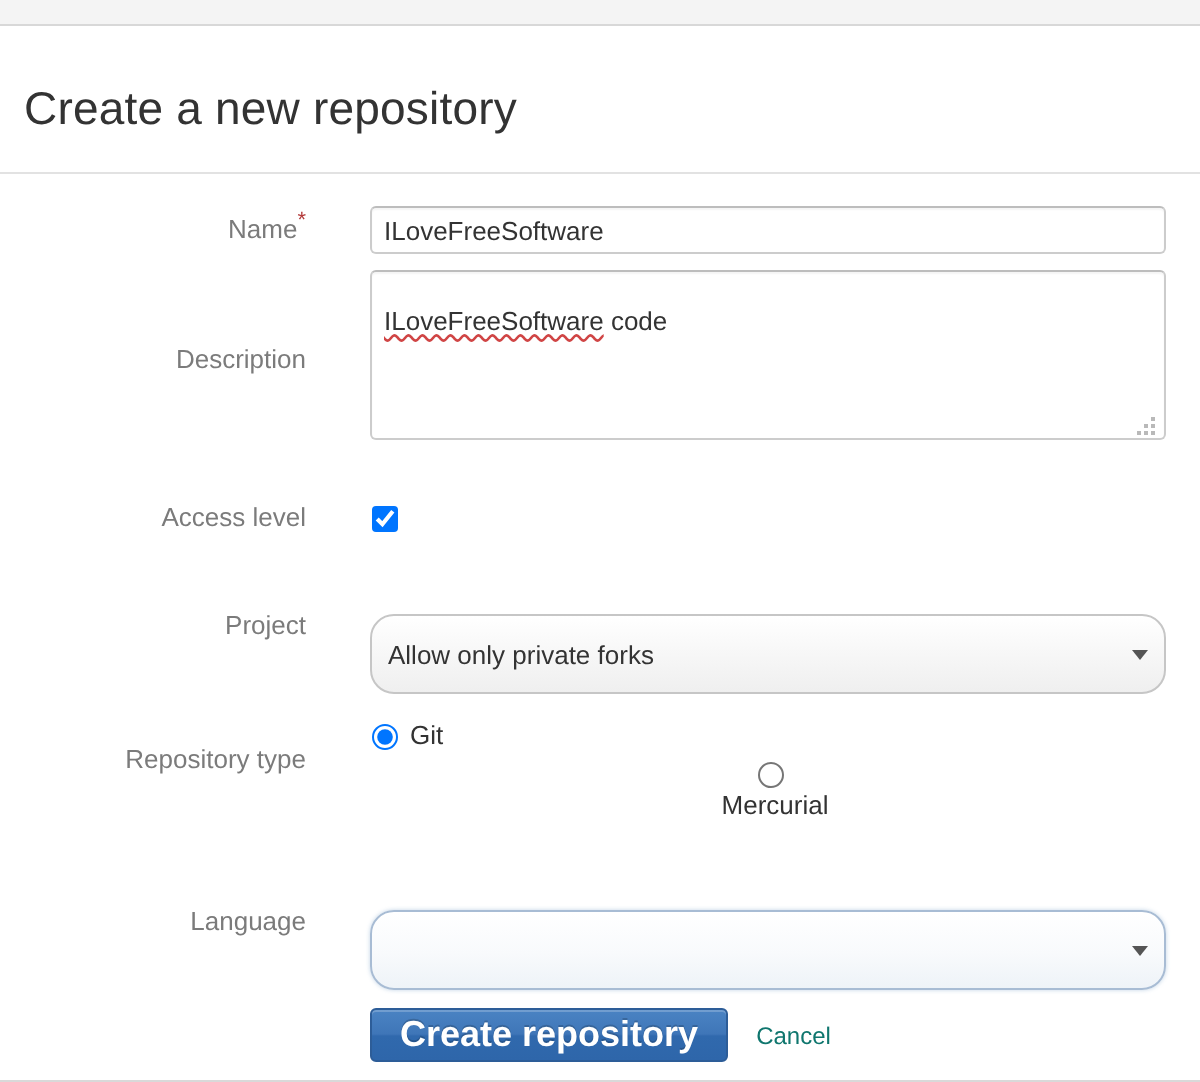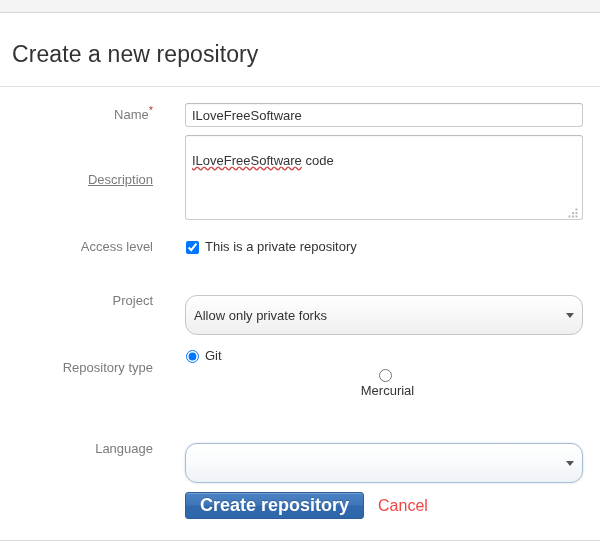--- a/index.html
+++ b/index.html
@@ -62,21 +62,21 @@
     width: 153px;
     min-width: 153px;
     text-align: right;
     padding-right: 10px;
     box-sizing: border-box;
     color: #7b7b7b;
     font-size: 13px;
     line-height: 24px;
     white-space: nowrap;
   }
-  .label-cell.top-align { line-height: 22px; padding-top: 2px; text-decoration: underline; }
+  .label-cell.top-align { line-height: 22px; padding-top: 2px; }
 
   .req-star {
     color: #b33a3a;
     font-size: 11px;
     vertical-align: super;
     line-height: 1;
   }
 
   .field-cell {
     flex: 1;
@@ -221,22 +221,22 @@
     font-weight: bold;
     padding: 0 14px;
     height: 27px;
     line-height: 25px;
     cursor: pointer;
     box-shadow: inset 0 1px 0 rgba(255,255,255,0.22);
     text-shadow: 0 -1px 0 rgba(0,0,0,0.18);
   }
   .btn-cancel {
     margin-left: 14px;
-    color: #ef4444;
-    font-size: 16px;
+    color: #0f766e;
+    font-size: 12px;
     text-decoration: none;
     cursor: pointer;
   }
 
   .bottom-rule {
     position: absolute;
     left: 0;
     right: 0;
     bottom: 0;
     height: 1px;
@@ -277,26 +277,25 @@
               <rect x="7.5" y="4" width="2" height="2"></rect>
               <rect x="0.5" y="7.5" width="2" height="2"></rect>
               <rect x="4" y="7.5" width="2" height="2"></rect>
               <rect x="7.5" y="7.5" width="2" height="2"></rect>
             </g>
           </svg>
         </div>
       </div>
     </div>
 
-    <div class="row" style="margin-top:12px;">
+    <div class="row" style="margin-top:24px;">
       <div class="label-cell">Access level</div>
       <div class="field-cell">
         <label class="check-row">
           <input type="checkbox" checked="" style="">
-          <span class="opt-label">This is a private repository</span>
         </label>
       </div>
     </div>
 
     <div class="row" style="margin-bottom:10px;">
       <div class="label-cell">Project</div>
       <div class="field-cell">
         <div class="select-box">
           <span>Allow only private forks</span>
           <span class="select-arrow"></span>

